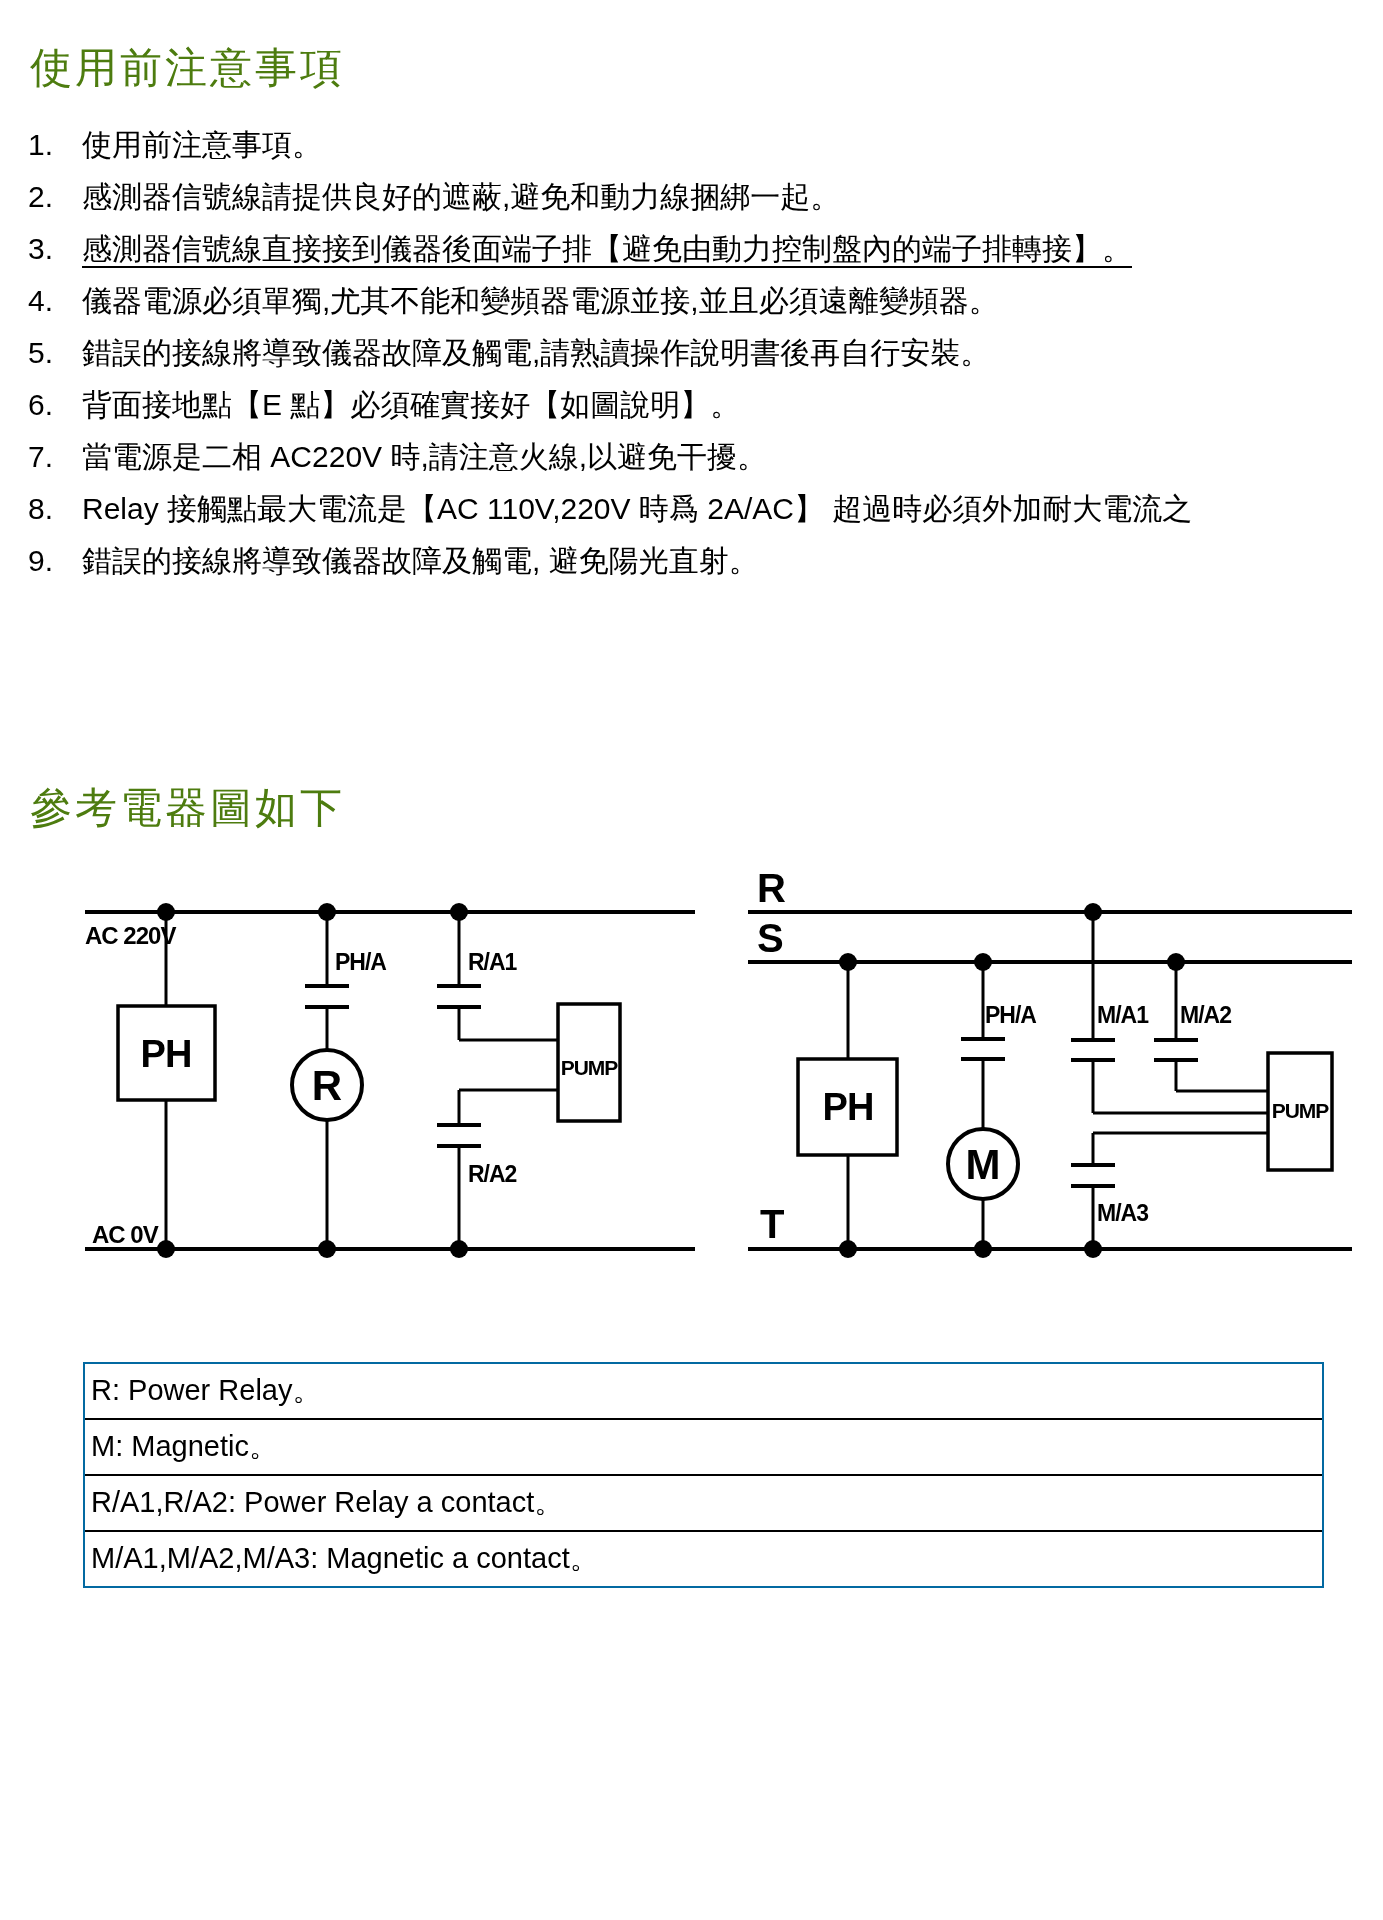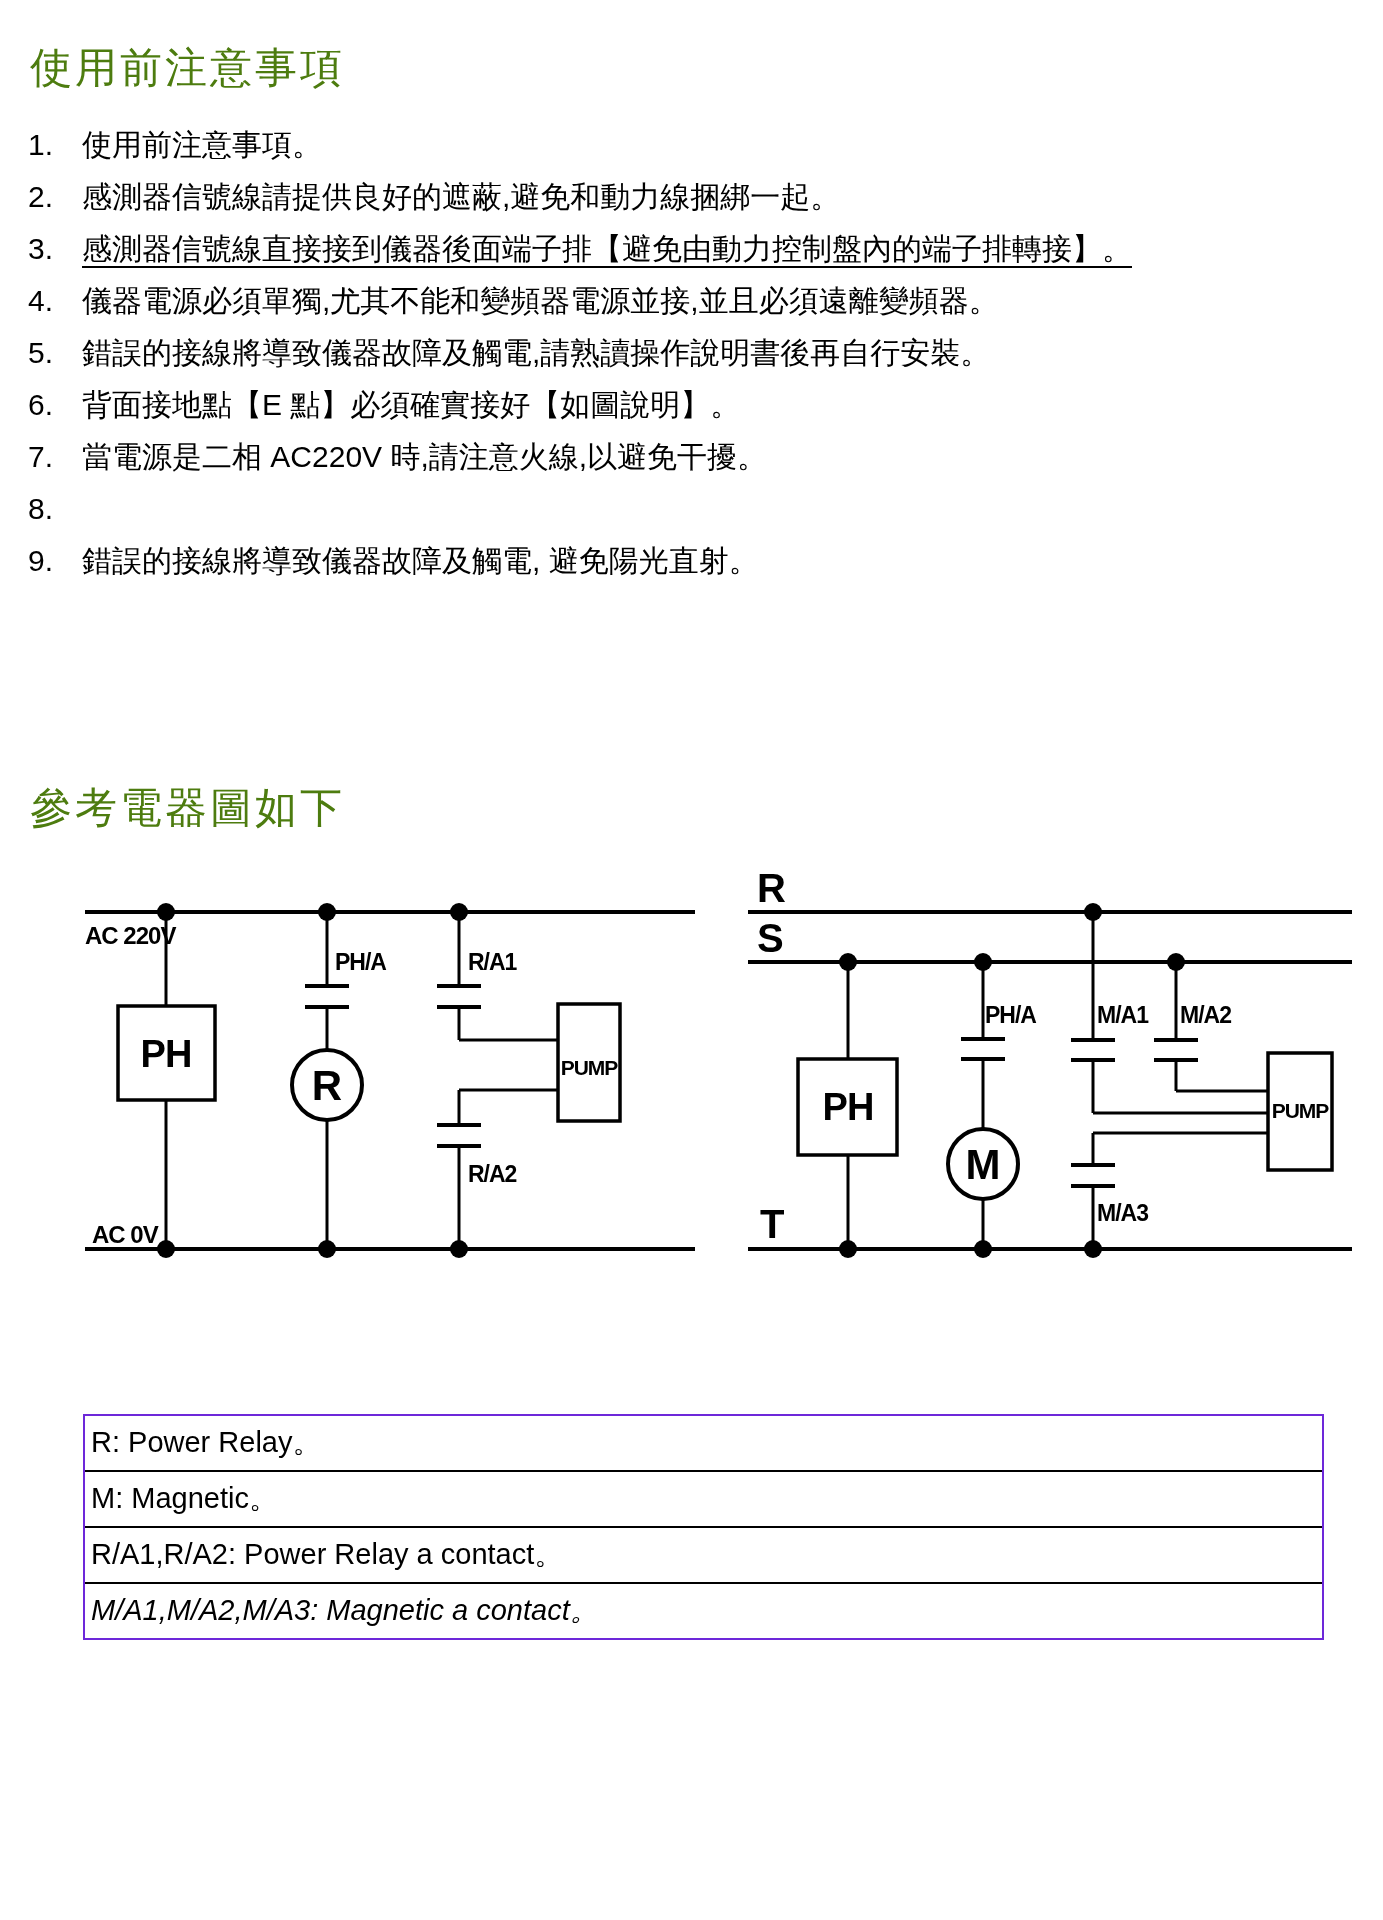--- a/index.html
+++ b/index.html
@@ -32,29 +32,29 @@
   .coil{stroke:#000;stroke-width:4;fill:#fff;}
   .dot{fill:#000;stroke:none;}
   .dlabel{font-family:"Liberation Sans","DejaVu Sans",sans-serif;font-weight:bold;font-size:23px;letter-spacing:-1px;fill:#000;}
   .aclabel{font-family:"Liberation Sans","DejaVu Sans",sans-serif;font-weight:bold;font-size:24px;letter-spacing:-1px;fill:#000;}
   .raillabel{font-family:"Liberation Sans","DejaVu Sans",sans-serif;font-weight:bold;font-size:40px;fill:#000;}
   .boxlabel{font-family:"Liberation Sans","DejaVu Sans",sans-serif;font-weight:bold;font-size:38px;letter-spacing:-1px;fill:#000;text-anchor:middle;}
   .coillabel{font-family:"Liberation Sans","DejaVu Sans",sans-serif;font-weight:bold;font-size:42px;fill:#000;text-anchor:middle;}
   .pumplabel{font-family:"Liberation Sans","DejaVu Sans",sans-serif;font-weight:bold;font-size:21px;letter-spacing:-1px;fill:#000;text-anchor:middle;}
   
   .legend{
-    position:absolute;left:83px;top:1414px;width:1237px;
-    border:2px solid #6d28d9;
+    position:absolute;left:83px;top:1362px;width:1237px;
+    border:2px solid #0369a1;
   }
   .legend-row{
     height:54px;line-height:52px;font-size:29px;
     padding-left:6px;border-bottom:2px solid #000;
     white-space:nowrap;overflow:hidden;
   }
-  .legend-row:last-child{border-bottom:none;font-style:italic;}
+  .legend-row:last-child{border-bottom:none;}
 </style>
 </head>
 <body>
 
 <div class="sec-title" id="title1">使用前注意事項</div>
 
 <div class="notes">
   <div class="note">
     <span class="num">1.</span>
     <span class="txt">使用前注意事項。</span>
@@ -79,20 +79,21 @@
     <span class="num">6.</span>
     <span class="txt">背面接地點【E 點】必須確實接好【如圖說明】。</span>
   </div>
   <div class="note">
     <span class="num">7.</span>
     <span class="txt">當電源是二相 AC220V 時,請注意火線,以避免干擾。</span>
   </div>
   <div class="note">
     <span class="num">8.</span>
     <span class="txt">
+      <div>Relay 接觸點最大電流是【AC 110V,220V 時爲 2A/AC】 超過時必須外加耐大電流之</div>
     </span>
   </div>
   <div class="note">
     <span class="num">9.</span>
     <span class="txt">錯誤的接線將導致儀器故障及觸電, 避免陽光直射。</span>
   </div>
 </div>
 
 <div class="sec-title" id="title2">參考電器圖如下</div>
 

